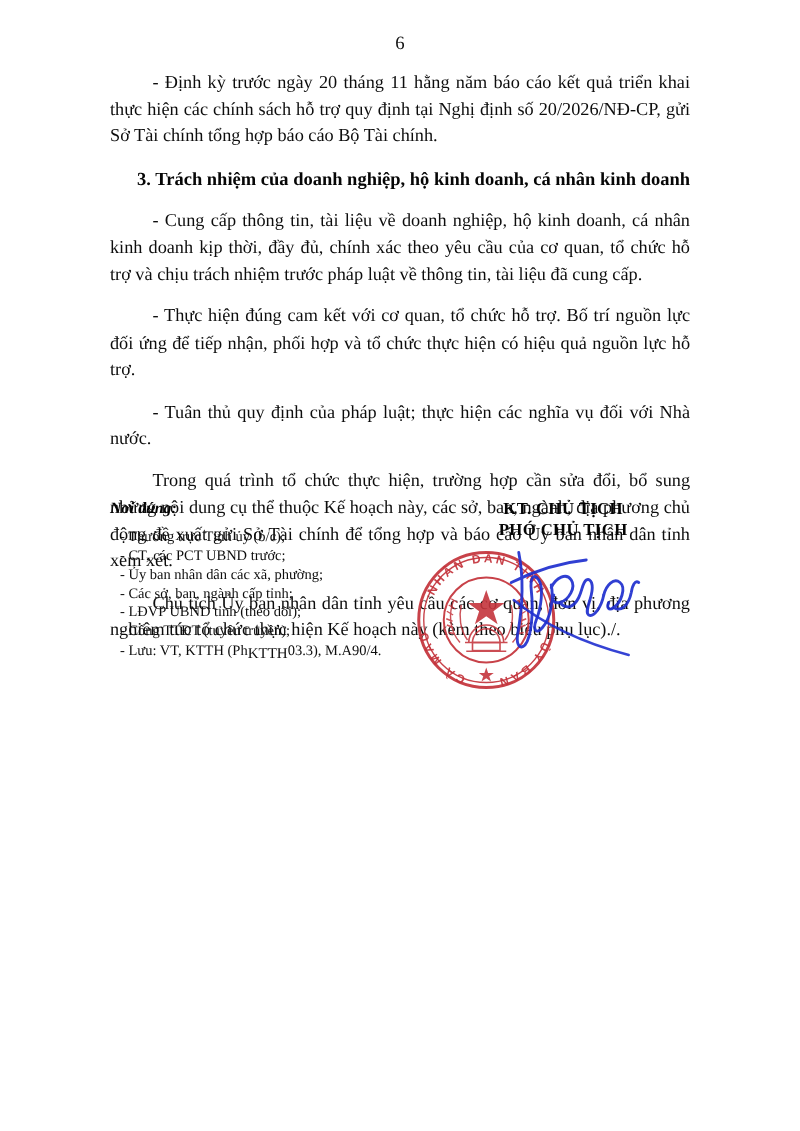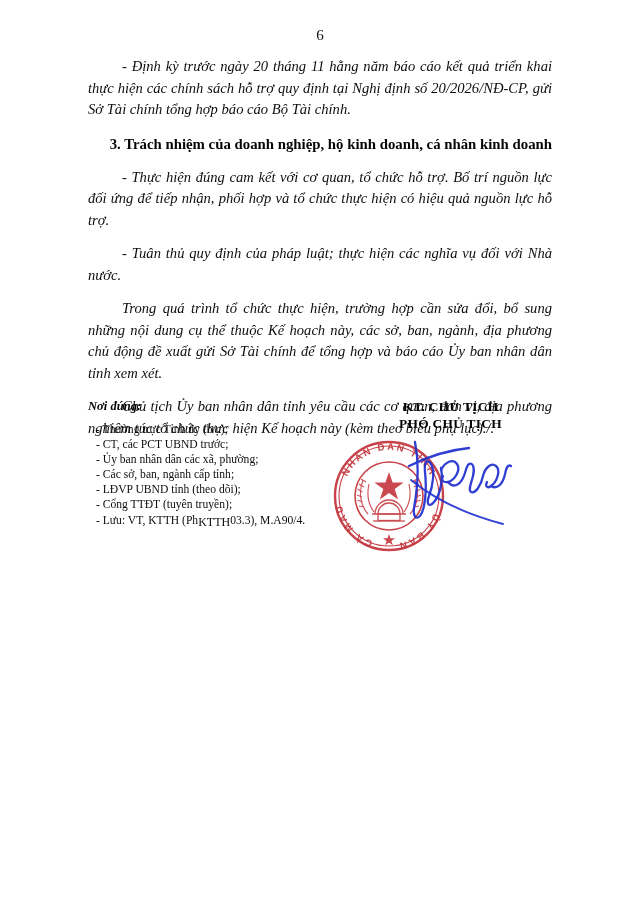--- a/index.html
+++ b/index.html
@@ -42,21 +42,20 @@
 
   p.body-para {
     margin: 0 0 0 0;
     font-size: 14.6px;
     line-height: 21.5px;
     text-align: justify;
     text-indent: 34px;
     color: #0d0d0d;
     -webkit-hyphens: none;
     hyphens: none;
-    font-style: italic;
   }
   p.gap-med { margin-top: 12px; }
 
   h3.section-heading {
     margin: 13px 0 0 0;
     font-size: 14.8px;
     line-height: 21px;
     font-weight: bold;
     text-align: right;
     color: #060606;
@@ -162,20 +161,21 @@
 <div class="page">
 
   <div class="page-number">6</div>
 
   <div class="content">
 
     <p class="body-para">- Định kỳ trước ngày 20 tháng 11 hằng năm báo cáo kết quả triển khai thực hiện các chính sách hỗ trợ quy định tại Nghị định số 20/2026/NĐ-CP, gửi Sở Tài chính tổng hợp báo cáo Bộ Tài chính.</p>
 
     <h3 class="section-heading">3. Trách nhiệm của doanh nghiệp, hộ kinh doanh, cá nhân kinh doanh</h3>
 
+    <p class="body-para gap-med">- Cung cấp thông tin, tài liệu về doanh nghiệp, hộ kinh doanh, cá nhân kinh doanh kịp thời, đầy đủ, chính xác theo yêu cầu của cơ quan, tổ chức hỗ trợ và chịu trách nhiệm trước pháp luật về thông tin, tài liệu đã cung cấp.</p>
 
     <p class="body-para gap-med">- Thực hiện đúng cam kết với cơ quan, tổ chức hỗ trợ. Bố trí nguồn lực đối ứng để tiếp nhận, phối hợp và tổ chức thực hiện có hiệu quả nguồn lực hỗ trợ.</p>
 
     <p class="body-para gap-med">- Tuân thủ quy định của pháp luật; thực hiện các nghĩa vụ đối với Nhà nước.</p>
 
     <p class="body-para gap-med">Trong quá trình tổ chức thực hiện, trường hợp cần sửa đổi, bổ sung những nội dung cụ thể thuộc Kế hoạch này, các sở, ban, ngành, địa phương chủ động đề xuất gửi Sở Tài chính để tổng hợp và báo cáo Ủy ban nhân dân tỉnh xem xét.</p>
 
     <p class="body-para gap-med">Chủ tịch Ủy ban nhân dân tỉnh yêu cầu các cơ quan, đơn vị, địa phương nghiêm túc tổ chức thực hiện Kế hoạch này (kèm theo biểu phụ lục)./.</p>
 
   </div>

